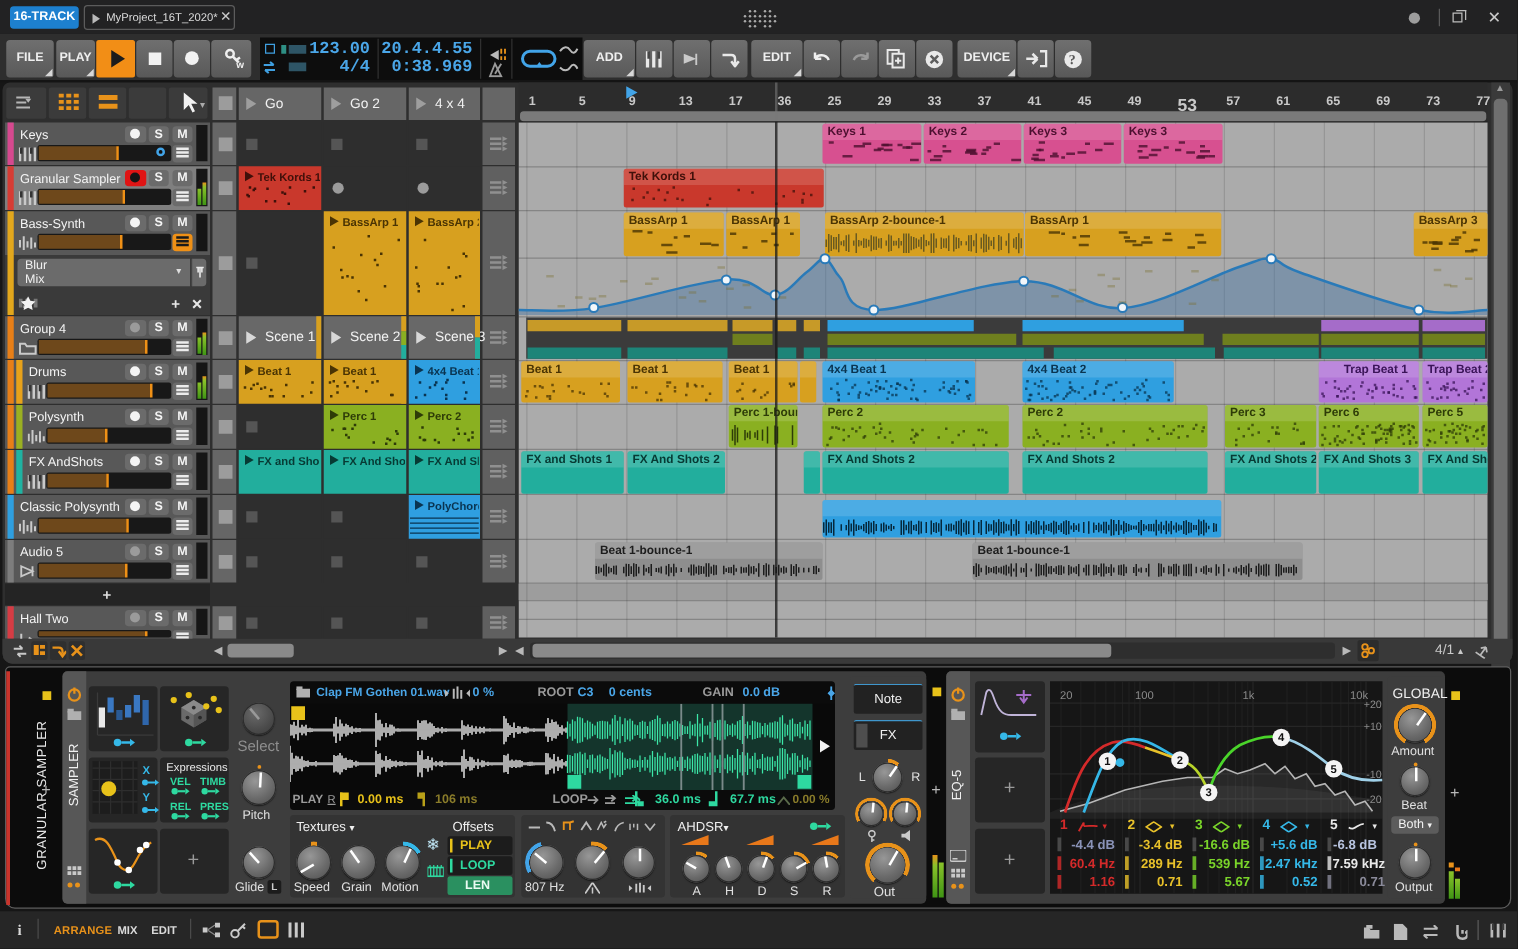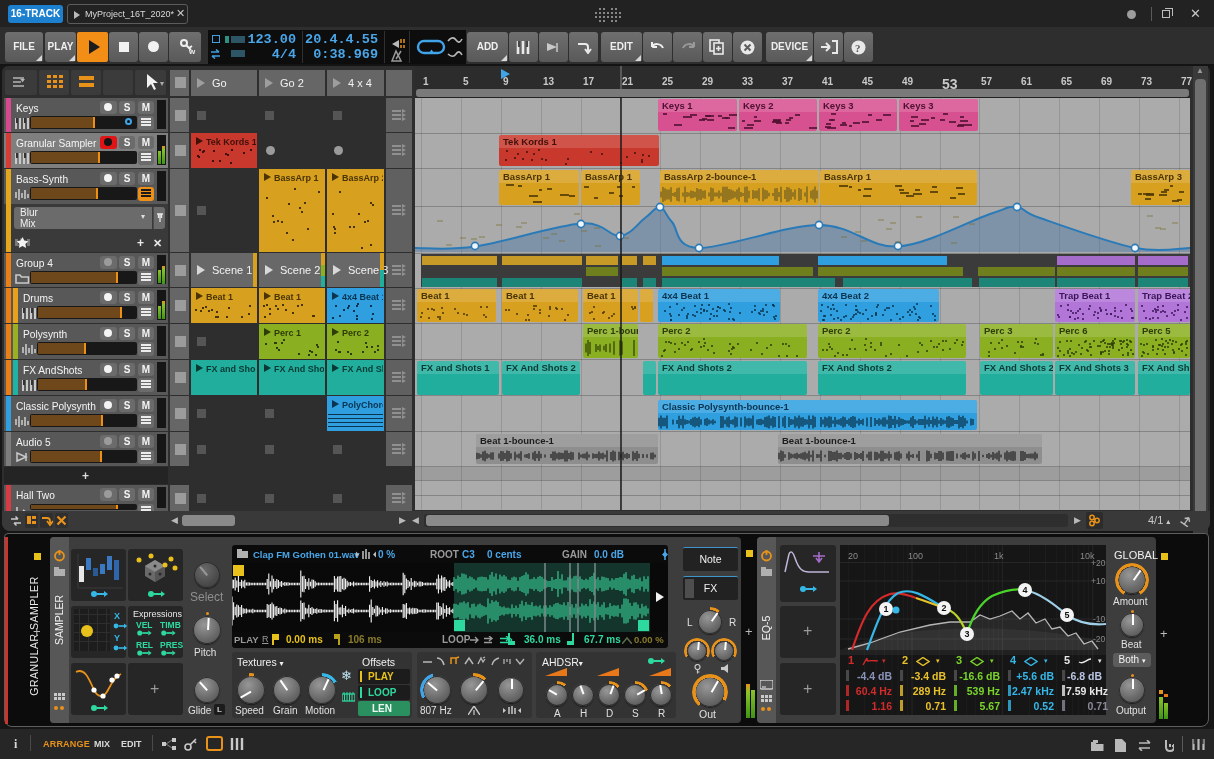--- a/index.html
+++ b/index.html
@@ -673,21 +673,21 @@
 <div class="a" style="left:337px;top:341px;width:2px;height:1.5px;background:#2e3c08"></div>
 <div class="a" style="left:374px;top:351px;width:2px;height:1.5px;background:#2e3c08"></div>
 <div class="a" style="left:338px;top:351px;width:2px;height:1.5px;background:#2e3c08"></div>
 <div class="a" style="left:377px;top:349px;width:2px;height:1.5px;background:#2e3c08"></div>
 <div class="a" style="left:415px;top:66px;width:775px;height:31px;background:#2c2c2c"></div>
 <div class="tx" style="left:423px;top:76px;font-size:10px;font-weight:bold;color:#c9c9c9">1</div>
 <div class="tx" style="left:463px;top:76px;font-size:10px;font-weight:bold;color:#c9c9c9">5</div>
 <div class="tx" style="left:503px;top:76px;font-size:10px;font-weight:bold;color:#c9c9c9">9</div>
 <div class="tx" style="left:543px;top:76px;font-size:10px;font-weight:bold;color:#c9c9c9">13</div>
 <div class="tx" style="left:583px;top:76px;font-size:10px;font-weight:bold;color:#c9c9c9">17</div>
-<div class="tx" style="left:622px;top:76px;font-size:10px;font-weight:bold;color:#c9c9c9">21</div>
+<div class="tx" style="left:622px;top:76px;font-size:10px;font-weight:bold;color:#c9c9c9">36</div>
 <div class="tx" style="left:662px;top:76px;font-size:10px;font-weight:bold;color:#c9c9c9">25</div>
 <div class="tx" style="left:702px;top:76px;font-size:10px;font-weight:bold;color:#c9c9c9">29</div>
 <div class="tx" style="left:742px;top:76px;font-size:10px;font-weight:bold;color:#c9c9c9">33</div>
 <div class="tx" style="left:782px;top:76px;font-size:10px;font-weight:bold;color:#c9c9c9">37</div>
 <div class="tx" style="left:822px;top:76px;font-size:10px;font-weight:bold;color:#c9c9c9">41</div>
 <div class="tx" style="left:862px;top:76px;font-size:10px;font-weight:bold;color:#c9c9c9">45</div>
 <div class="tx" style="left:902px;top:76px;font-size:10px;font-weight:bold;color:#c9c9c9">49</div>
 <div class="tx" style="left:942px;top:76px;font-size:14px;font-weight:bold;color:#c9c9c9">53</div>
 <div class="tx" style="left:981px;top:76px;font-size:10px;font-weight:bold;color:#c9c9c9">57</div>
 <div class="tx" style="left:1021px;top:76px;font-size:10px;font-weight:bold;color:#c9c9c9">61</div>
@@ -1153,21 +1153,21 @@
     <i style="position:absolute;left:44px;top:24px;width:2px;height:1.5px;background:#0a3450;opacity:.75"></i>
     <i style="position:absolute;left:89px;top:22px;width:2px;height:1.5px;background:#0a3450;opacity:.75"></i>
     <i style="position:absolute;left:116px;top:30px;width:2px;height:1.5px;background:#0a3450;opacity:.75"></i>
     <i style="position:absolute;left:59px;top:15px;width:2px;height:1.5px;background:#0a3450;opacity:.75"></i>
     <i style="position:absolute;left:93px;top:22px;width:2px;height:1.5px;background:#0a3450;opacity:.75"></i>
     <i style="position:absolute;left:5px;top:26px;width:2px;height:1.5px;background:#0a3450;opacity:.75"></i>
     <i style="position:absolute;left:72px;top:30px;width:2px;height:1.5px;background:#0a3450;opacity:.75"></i>
   </div>
 <div class="clip" style="left:1055px;top:289px;width:80px;height:33px;background:#b275d8">
     <div style="position:absolute;left:0;top:0;right:0;height:13px;background:rgba(255,255,255,.14)"></div>
-    <div class="clbl" style="color:#3a1458;padding-left:4px">Trap Beat 1</div>
+    <div class="clbl" style="color:#3a1458;padding-left:20px">Trap Beat 1</div>
     <i style="position:absolute;left:33px;top:19px;width:2px;height:1.5px;background:#3a1458;opacity:.75"></i>
     <i style="position:absolute;left:65px;top:21px;width:2px;height:1.5px;background:#3a1458;opacity:.75"></i>
     <i style="position:absolute;left:42px;top:23px;width:2px;height:1.5px;background:#3a1458;opacity:.75"></i>
     <i style="position:absolute;left:27px;top:24px;width:2px;height:1.5px;background:#3a1458;opacity:.75"></i>
     <i style="position:absolute;left:70px;top:15px;width:2px;height:1.5px;background:#3a1458;opacity:.75"></i>
     <i style="position:absolute;left:44px;top:18px;width:2px;height:1.5px;background:#3a1458;opacity:.75"></i>
     <i style="position:absolute;left:51px;top:24px;width:2px;height:1.5px;background:#3a1458;opacity:.75"></i>
     <i style="position:absolute;left:5px;top:16px;width:2px;height:1.5px;background:#3a1458;opacity:.75"></i>
     <i style="position:absolute;left:42px;top:28px;width:2px;height:1.5px;background:#3a1458;opacity:.75"></i>
     <i style="position:absolute;left:62px;top:27px;width:2px;height:1.5px;background:#3a1458;opacity:.75"></i>
@@ -1495,21 +1495,20 @@
 <div class="clip" style="left:1055px;top:361px;width:80px;height:34px;background:#22ae9d">
     <div style="position:absolute;left:0;top:0;right:0;height:13px;background:rgba(255,255,255,.14)"></div>
     <div class="clbl" style="color:#073a34;padding-left:4px">FX And Shots 3</div>
   </div>
 <div class="clip" style="left:1138px;top:361px;width:52px;height:34px;background:#22ae9d">
     <div style="position:absolute;left:0;top:0;right:0;height:13px;background:rgba(255,255,255,.14)"></div>
     <div class="clbl" style="color:#073a34;padding-left:4px">FX And Shot</div>
   </div>
 <div class="clip" style="left:658px;top:400px;width:319px;height:30px;background:#2f9fe0">
     <div style="position:absolute;left:0;top:0;right:0;height:13px;background:rgba(255,255,255,.14)"></div>
-    <div class="clbl" style="color:#0a3450;padding-left:4px">Classic Polysynth-bounce-1</div>
     <svg style="position:absolute;left:0;top:14px" width="319" height="16">
       <path d="M1 3.8 V12.2 M3 1.6 V14.4 M5 3.8 V12.2 M7 3.7 V12.3 M9 1.4 V14.6 M15 5.4 V10.6 M19 5.9 V10.1 M21 1.7 V14.3 M23 4.8 V11.2 M25 1.5 V14.5 M27 5.3 V10.7 M29 6.1 V9.9 M31 6.6 V9.4 M33 5.1 V10.9 M35 3.6 V12.4 M37 2.7 V13.3 M39 4.0 V12.0 M41 2.7 V13.3 M43 5.2 V10.8 M47 4.8 V11.2 M49 4.0 V12.0 M51 5.5 V10.5 M53 6.6 V9.4 M55 5.2 V10.8 M57 6.7 V9.3 M63 2.1 V13.9 M65 2.2 V13.8 M67 5.8 V10.2 M69 3.2 V12.8 M71 2.6 V13.4 M73 5.9 V10.1 M75 5.3 V10.7 M77 2.5 V13.5 M79 3.2 V12.8 M83 3.6 V12.4 M87 2.4 V13.6 M89 4.4 V11.6 M91 3.7 V12.3 M93 4.6 V11.4 M95 1.5 V14.5 M99 5.6 V10.4 M101 5.0 V11.0 M103 4.8 V11.2 M105 5.8 V10.2 M107 2.9 V13.1 M109 2.5 V13.5 M111 1.4 V14.6 M113 4.2 V11.8 M115 2.3 V13.7 M117 2.9 V13.1 M121 2.1 V13.9 M125 3.5 V12.5 M127 2.0 V14.0 M131 2.9 V13.1 M133 4.9 V11.1 M135 5.4 V10.6 M137 2.2 V13.8 M139 3.8 V12.2 M141 1.4 V14.6 M143 3.5 V12.5 M145 3.2 V12.8 M147 5.0 V11.0 M149 5.6 V10.4 M151 1.4 V14.6 M153 5.1 V10.9 M155 1.6 V14.4 M157 2.8 V13.2 M163 3.0 V13.0 M165 5.4 V10.6 M167 2.7 V13.3 M169 3.7 V12.3 M171 2.2 V13.8 M173 2.7 V13.3 M175 6.3 V9.7 M177 2.9 V13.1 M179 5.8 V10.2 M181 5.2 V10.8 M183 4.2 V11.8 M185 2.5 V13.5 M187 3.3 V12.7 M189 6.0 V10.0 M191 4.5 V11.5 M193 2.9 V13.1 M195 2.1 V13.9 M197 2.7 V13.3 M199 6.4 V9.6 M201 4.4 V11.6 M203 6.1 V9.9 M205 4.7 V11.3 M209 3.6 V12.4 M213 3.0 V13.0 M217 3.9 V12.1 M219 6.0 V10.0 M221 4.2 V11.8 M223 5.5 V10.5 M225 3.4 V12.6 M227 3.3 V12.7 M229 5.8 V10.2 M231 1.4 V14.6 M233 1.9 V14.1 M235 5.1 V10.9 M237 2.0 V14.0 M239 5.8 V10.2 M241 3.0 V13.0 M243 4.4 V11.6 M245 5.1 V10.9 M247 6.1 V9.9 M249 6.6 V9.4 M251 6.3 V9.7 M253 3.6 V12.4 M255 1.9 V14.1 M257 5.2 V10.8 M259 6.4 V9.6 M261 5.1 V10.9 M263 5.1 V10.9 M265 4.9 V11.1 M267 1.7 V14.3 M269 5.4 V10.6 M271 3.3 V12.7 M273 6.1 V9.9 M275 2.6 V13.4 M277 4.8 V11.2 M279 2.7 V13.3 M281 6.3 V9.7 M283 4.0 V12.0 M285 5.5 V10.5 M287 6.2 V9.8 M289 2.8 V13.2 M291 2.1 V13.9 M293 3.5 V12.5 M295 4.1 V11.9 M297 6.0 V10.0 M299 6.0 V10.0 M301 1.6 V14.4 M303 2.9 V13.1 M305 1.7 V14.3 M307 4.1 V11.9 M309 6.6 V9.4 M313 4.4 V11.6 M315 4.9 V11.1 " stroke="#06283c" stroke-width="1.2" fill="none"></path>
     </svg>
   </div>
 <div class="clip" style="left:476px;top:434px;width:182px;height:30px;background:#8e8e8e">
     <div style="position:absolute;left:0;top:0;right:0;height:13px;background:rgba(255,255,255,.14)"></div>
     <div class="clbl" style="color:#1d1d1d;padding-left:4px">Beat 1-bounce-1</div>
     <svg style="position:absolute;left:0;top:14px" width="182" height="16">
       <path d="M1 4.8 V11.2 M3 5.2 V10.8 M5 6.2 V9.8 M7 3.5 V12.5 M9 2.8 V13.2 M11 5.3 V10.7 M13 6.3 V9.7 M15 4.6 V11.4 M17 4.3 V11.7 M23 5.4 V10.6 M25 2.9 V13.1 M27 3.2 V12.8 M29 4.9 V11.1 M31 2.6 V13.4 M33 3.1 V12.9 M35 5.3 V10.7 M39 3.7 V12.3 M41 6.6 V9.4 M43 5.5 V10.5 M45 3.2 V12.8 M49 6.4 V9.6 M51 6.1 V9.9 M53 5.2 V10.8 M57 4.5 V11.5 M59 3.1 V12.9 M61 5.8 V10.2 M63 3.0 V13.0 M65 5.8 V10.2 M69 6.4 V9.6 M75 6.0 V10.0 M77 3.6 V12.4 M79 3.6 V12.4 M81 5.3 V10.7 M83 4.3 V11.7 M85 4.8 V11.2 M87 5.1 V10.9 M89 2.6 V13.4 M91 2.6 V13.4 M93 5.1 V10.9 M95 3.8 V12.2 M97 4.2 V11.8 M103 4.6 V11.4 M105 6.5 V9.5 M107 5.7 V10.3 M109 5.5 V10.5 M111 3.8 V12.2 M113 6.6 V9.4 M117 5.3 V10.7 M119 5.9 V10.1 M121 5.8 V10.2 M123 3.5 V12.5 M125 5.2 V10.8 M127 4.7 V11.3 M129 6.6 V9.4 M131 2.6 V13.4 M135 3.9 V12.1 M137 2.6 V13.4 M139 3.6 V12.4 M143 3.8 V12.2 M145 5.5 V10.5 M147 3.7 V12.3 M149 6.1 V9.9 M151 5.0 V11.0 M153 5.9 V10.1 M157 3.3 V12.7 M159 4.8 V11.2 M161 3.1 V12.9 M163 5.8 V10.2 M167 6.1 V9.9 M171 6.2 V9.8 M175 4.8 V11.2 M177 4.6 V11.4 M179 6.5 V9.5 " stroke="#1d1d1d" stroke-width="1.2" fill="none"></path>
     </svg>
@@ -2027,21 +2026,21 @@
 <div class="tx" style="left:1098px;top:657px;font-size:7px;color:#e8e8e8">▾</div>
 <div class="a" style="left:846px;top:670px;width:3px;height:11px;background:#555;opacity:.8"></div>
 <div class="tx" style="left:850px;top:670px;width:42px;text-align:right;font-size:10.5px;font-weight:bold;color:#8a93b8">-4.4 dB</div>
 <div class="a" style="left:900px;top:670px;width:3px;height:11px;background:#555;opacity:.8"></div>
 <div class="tx" style="left:904px;top:670px;width:42px;text-align:right;font-size:10.5px;font-weight:bold;color:#e8c12a">-3.4 dB</div>
 <div class="a" style="left:954px;top:670px;width:3px;height:11px;background:#555;opacity:.8"></div>
 <div class="tx" style="left:958px;top:670px;width:42px;text-align:right;font-size:10.5px;font-weight:bold;color:#7ad42a">-16.6 dB</div>
 <div class="a" style="left:1008px;top:670px;width:3px;height:11px;background:#555;opacity:.8"></div>
 <div class="tx" style="left:1012px;top:670px;width:42px;text-align:right;font-size:10.5px;font-weight:bold;color:#35b8e8">+5.6 dB</div>
 <div class="a" style="left:1062px;top:670px;width:3px;height:11px;background:#555;opacity:.8"></div>
-<div class="tx" style="left:1066px;top:670px;width:36px;text-align:right;font-size:10.5px;font-weight:bold;color:#b8c4e0">-6.8 dB</div>
+<div class="tx" style="left:1066px;top:670px;width:36px;text-align:center;font-size:10.5px;font-weight:bold;color:#b8c4e0">-6.8 dB</div>
 <div class="a" style="left:846px;top:685px;width:3px;height:11px;background:#d42a2a;opacity:.8"></div>
 <div class="tx" style="left:850px;top:685px;width:42px;text-align:right;font-size:10.5px;font-weight:bold;color:#d42a2a">60.4 Hz</div>
 <div class="a" style="left:900px;top:685px;width:3px;height:11px;background:#e8c12a;opacity:.8"></div>
 <div class="tx" style="left:904px;top:685px;width:42px;text-align:right;font-size:10.5px;font-weight:bold;color:#e8c12a">289 Hz</div>
 <div class="a" style="left:954px;top:685px;width:3px;height:11px;background:#7ad42a;opacity:.8"></div>
 <div class="tx" style="left:958px;top:685px;width:42px;text-align:right;font-size:10.5px;font-weight:bold;color:#7ad42a">539 Hz</div>
 <div class="a" style="left:1008px;top:685px;width:3px;height:11px;background:#35b8e8;opacity:.8"></div>
 <div class="tx" style="left:1012px;top:685px;width:42px;text-align:right;font-size:10.5px;font-weight:bold;color:#35b8e8">2.47 kHz</div>
 <div class="a" style="left:1062px;top:685px;width:3px;height:11px;background:#e8e8e8;opacity:.8"></div>
 <div class="tx" style="left:1066px;top:685px;width:42px;text-align:right;font-size:10.5px;font-weight:bold;color:#e8e8e8">7.59 kHz</div>

